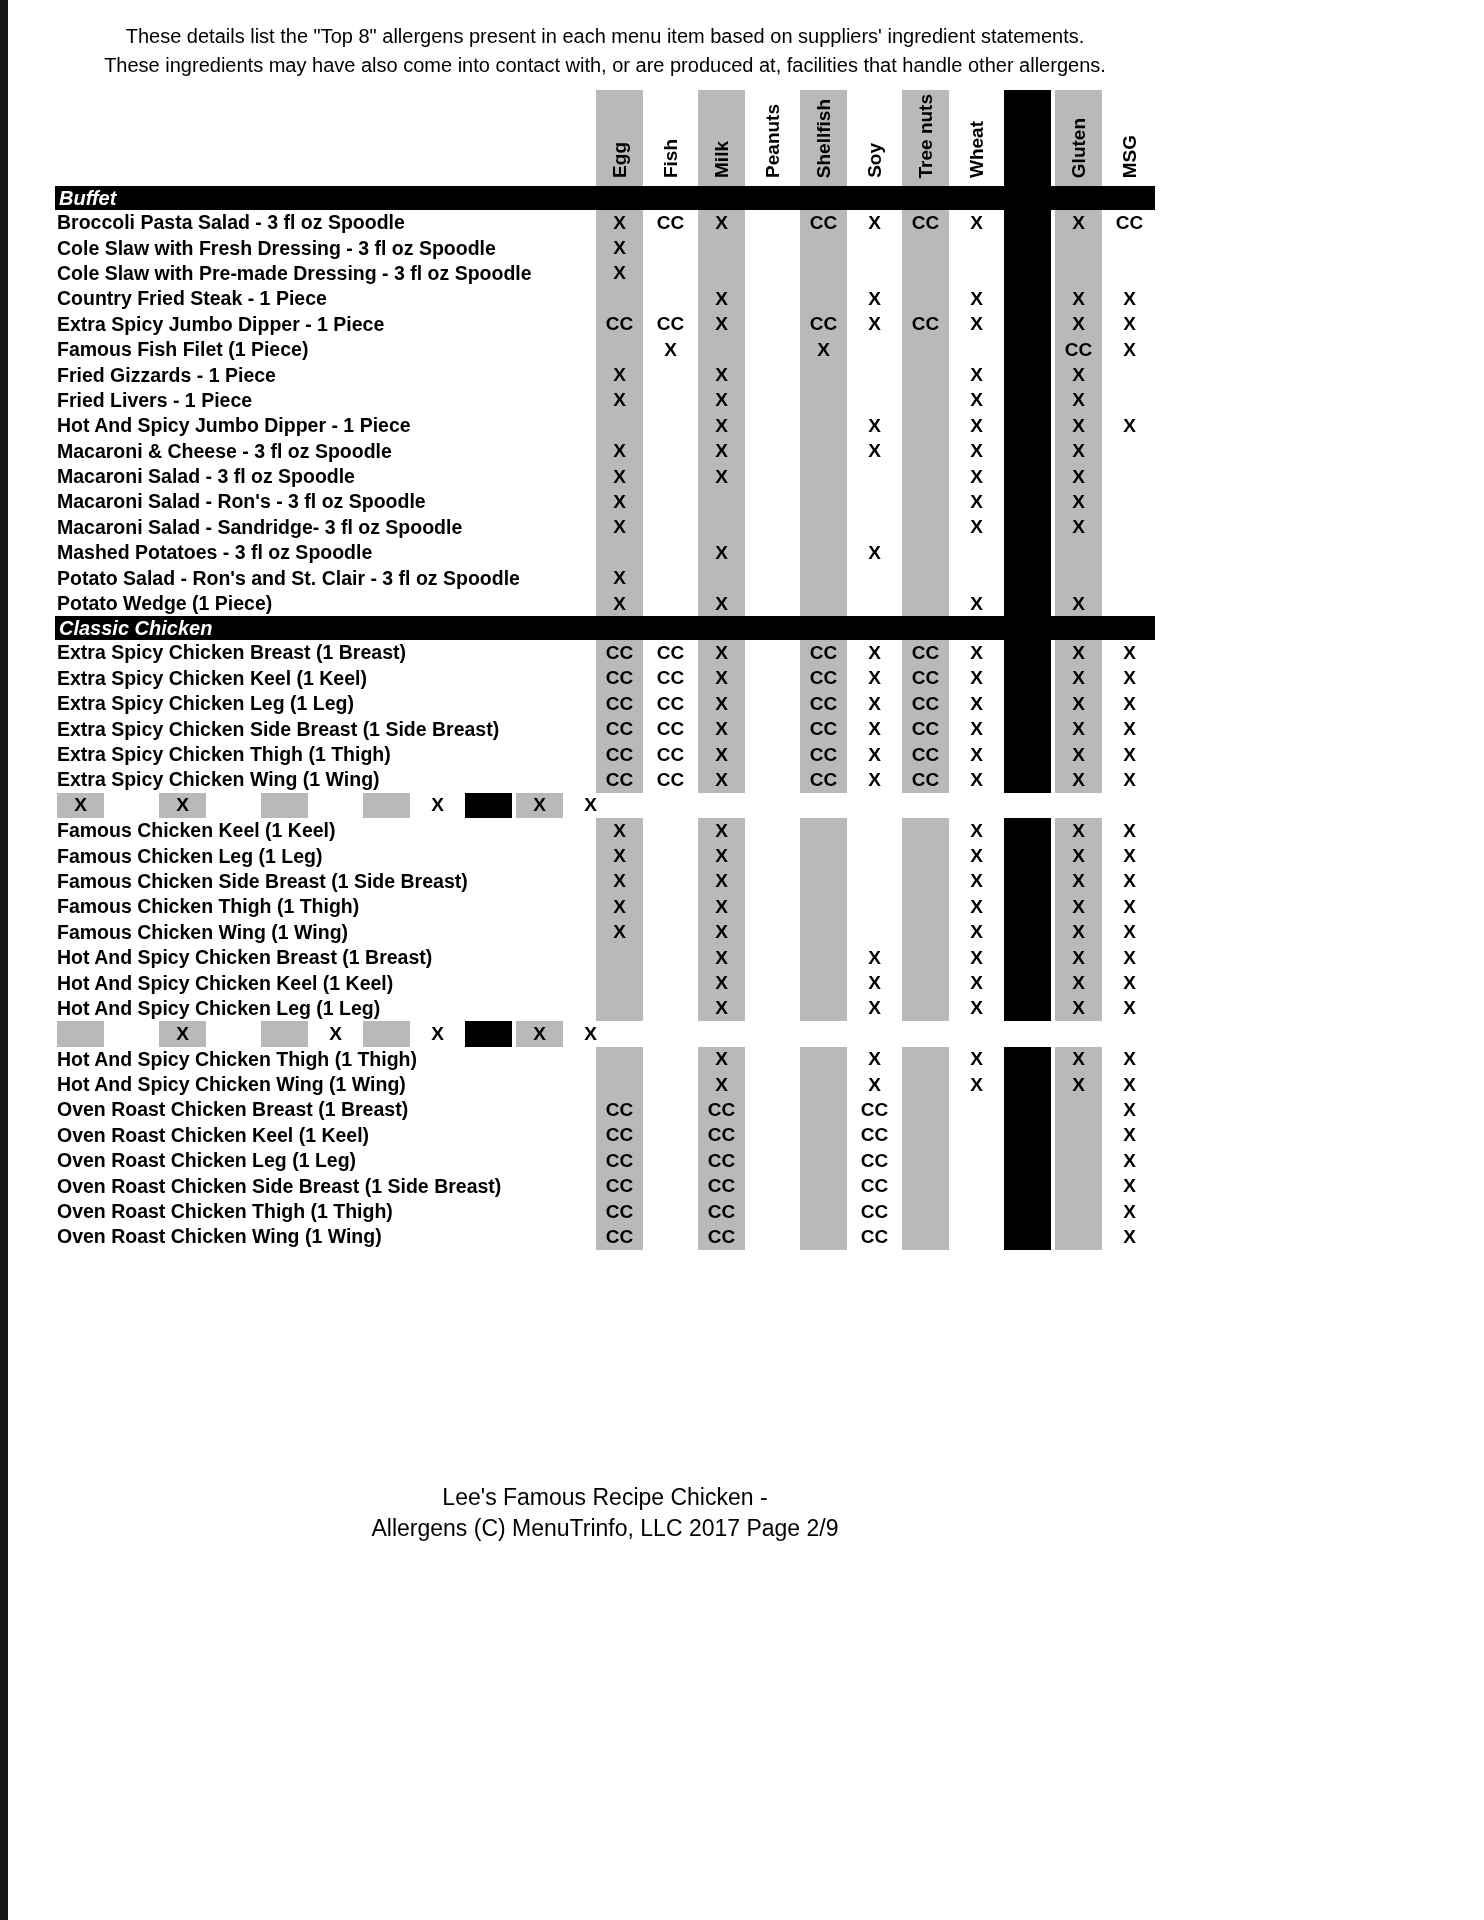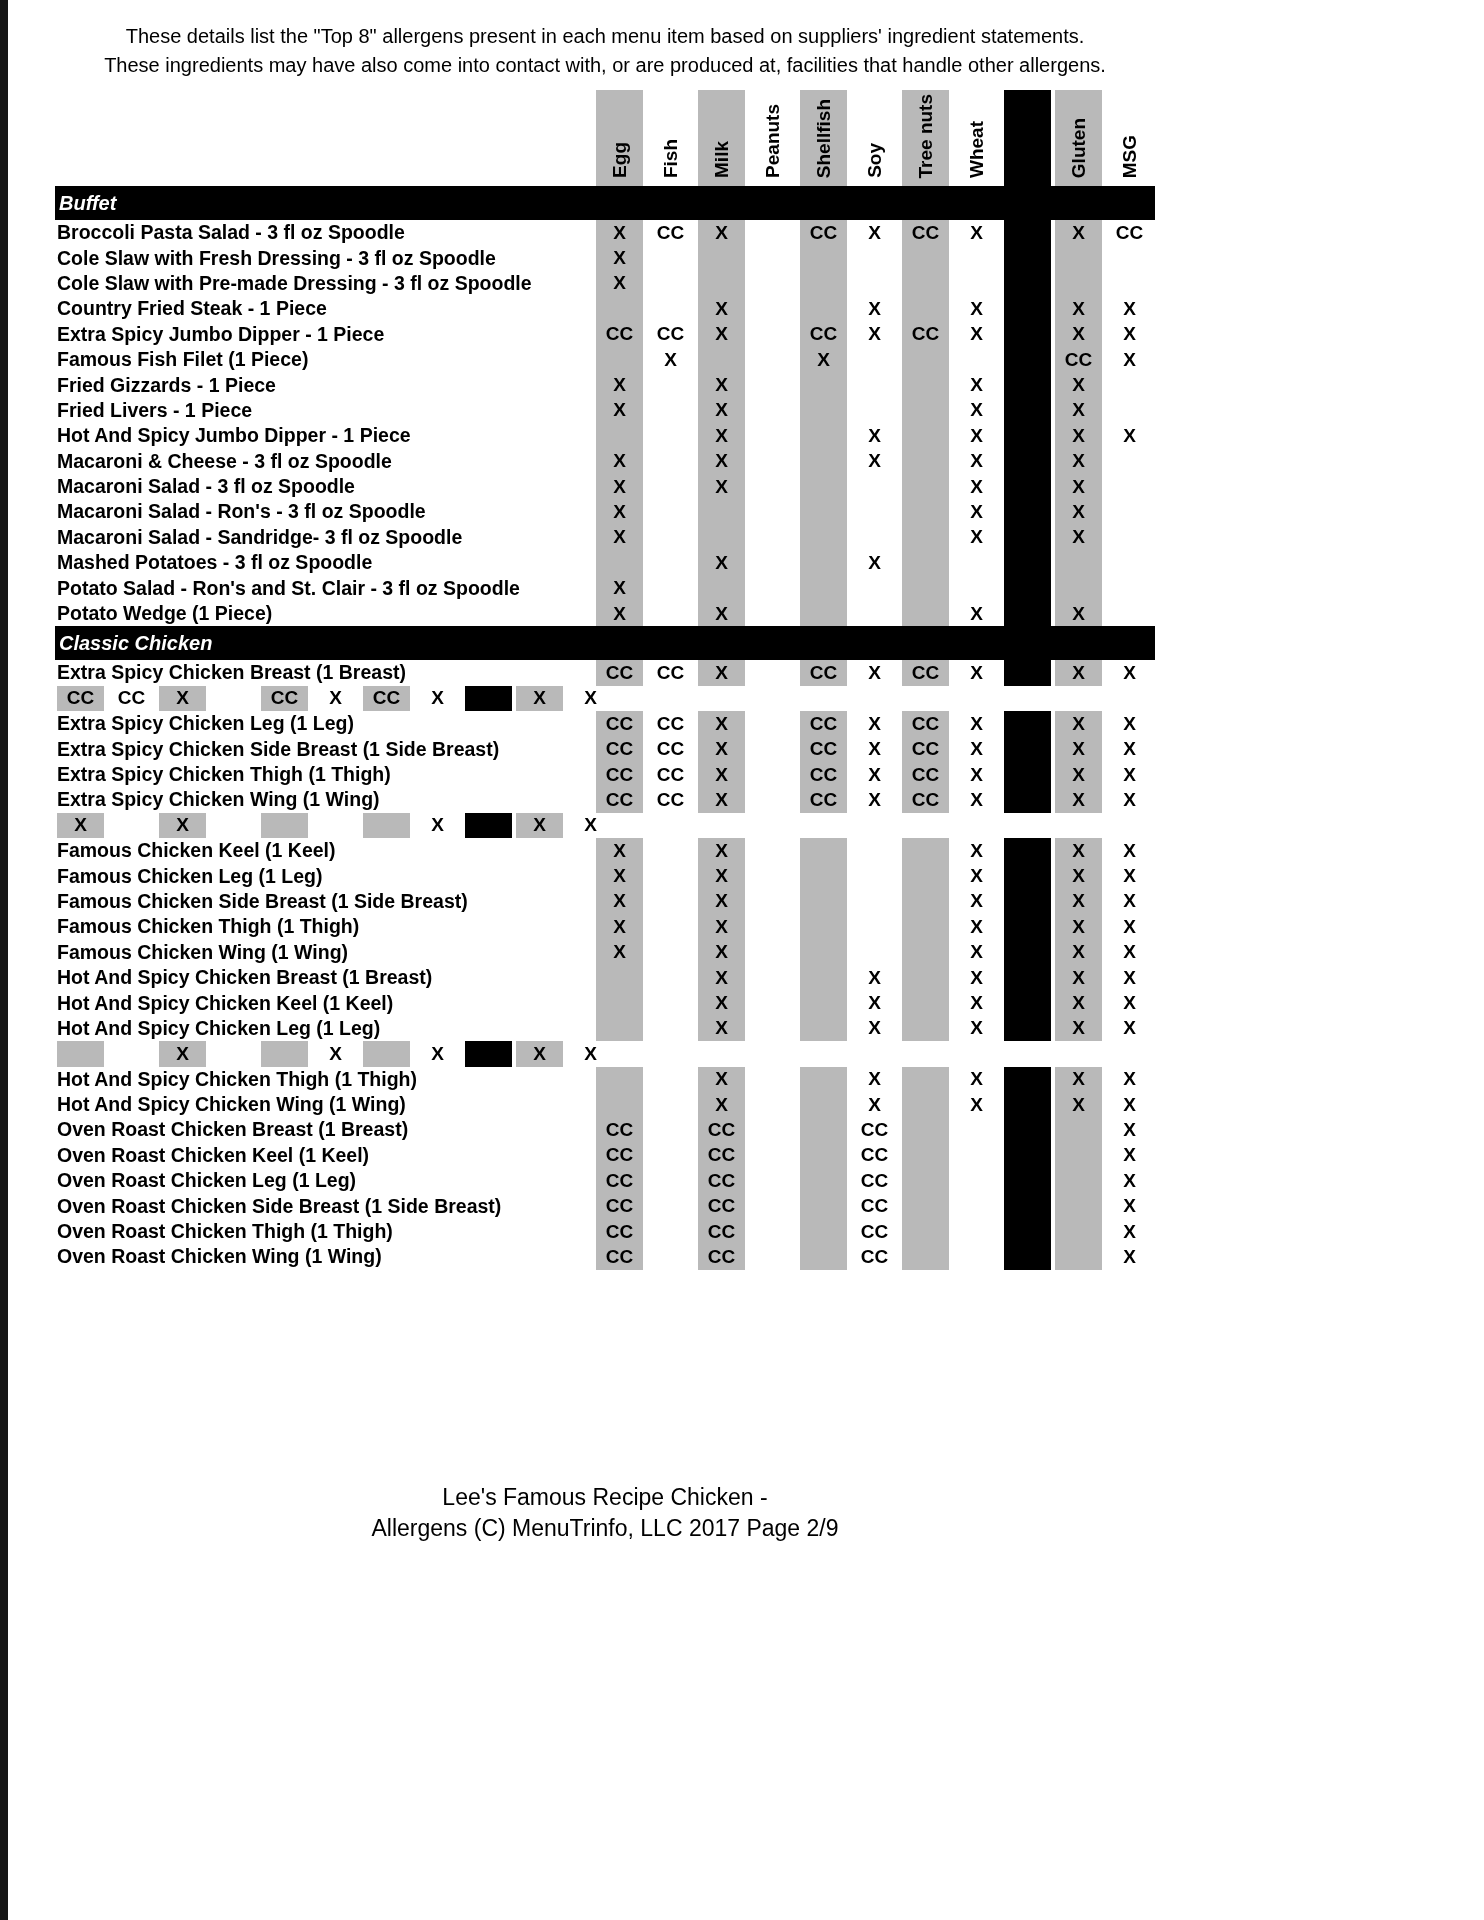--- a/index.html
+++ b/index.html
@@ -33,21 +33,21 @@
   .col-h.shaded{background:var(--shade);border-left:2px solid #fff;border-right:2px solid #fff;}
   .col-h.black{background:#000;border-left:2px solid #fff;border-right:2px solid #fff;}
   .rot{
     writing-mode:vertical-rl;
     transform:rotate(180deg);
     font-weight:bold;font-size:19px;
     margin-bottom:8px;
     white-space:nowrap;
   }
   .section-bar{
-    height:34px;background:#000;color:#fff;
+    height:24px;background:#000;color:#fff;
     font-weight:bold;font-style:italic;font-size:20px;
     display:flex;align-items:center;
     padding-left:4px;box-sizing:border-box;
   }
   .row{display:flex;height:var(--rowh);}
   .name-cell{
     width:539px;flex:0 0 539px;box-sizing:border-box;
     display:flex;align-items:center;
     font-size:19.5px;padding-left:2px;white-space:nowrap;overflow:hidden;font-weight:bold;
   }
@@ -348,20 +348,21 @@
           <div class="mark-cell plain"></div>
           <div class="mark-cell shaded">CC</div>
           <div class="mark-cell plain">X</div>
           <div class="mark-cell shaded">CC</div>
           <div class="mark-cell plain">X</div>
           <div class="mark-cell black"></div>
           <div class="mark-cell shaded">X</div>
           <div class="mark-cell plain">X</div>
         </div>
         <div class="row">
+          <div class="name-cell">Extra Spicy Chicken Keel (1 Keel)</div>
           <div class="mark-cell shaded">CC</div>
           <div class="mark-cell plain">CC</div>
           <div class="mark-cell shaded">X</div>
           <div class="mark-cell plain"></div>
           <div class="mark-cell shaded">CC</div>
           <div class="mark-cell plain">X</div>
           <div class="mark-cell shaded">CC</div>
           <div class="mark-cell plain">X</div>
           <div class="mark-cell black"></div>
           <div class="mark-cell shaded">X</div>

